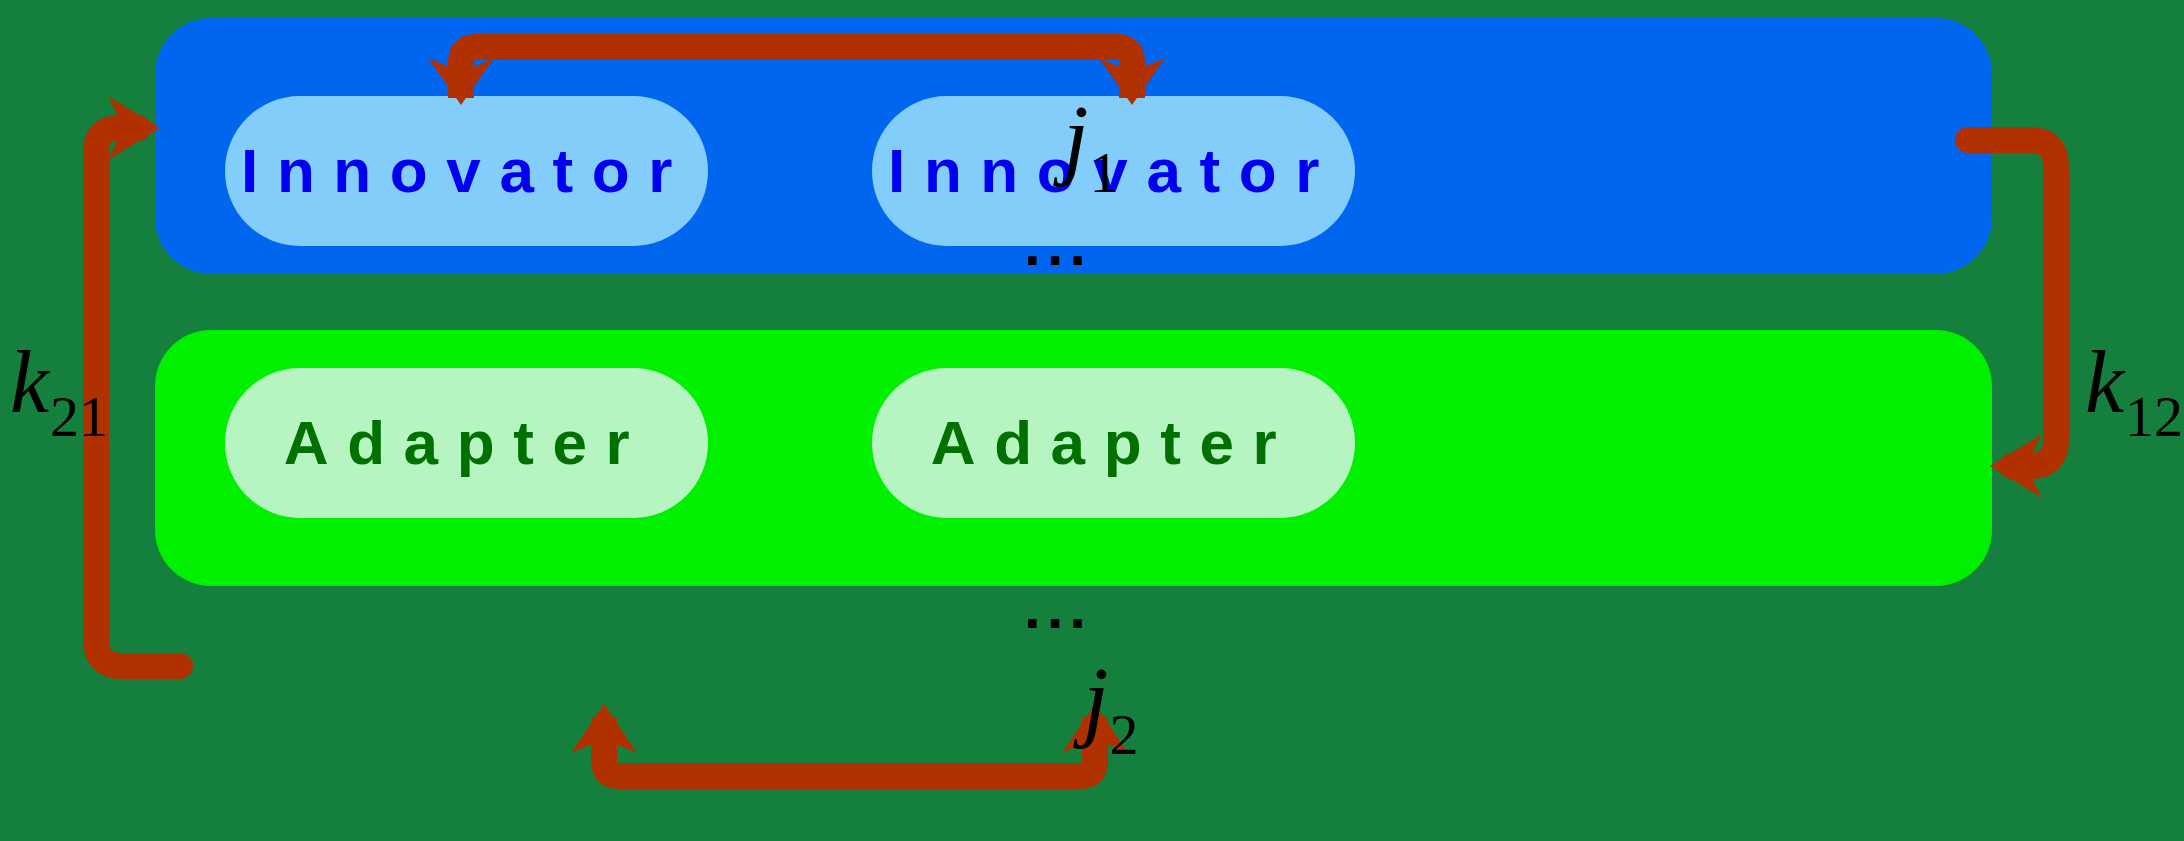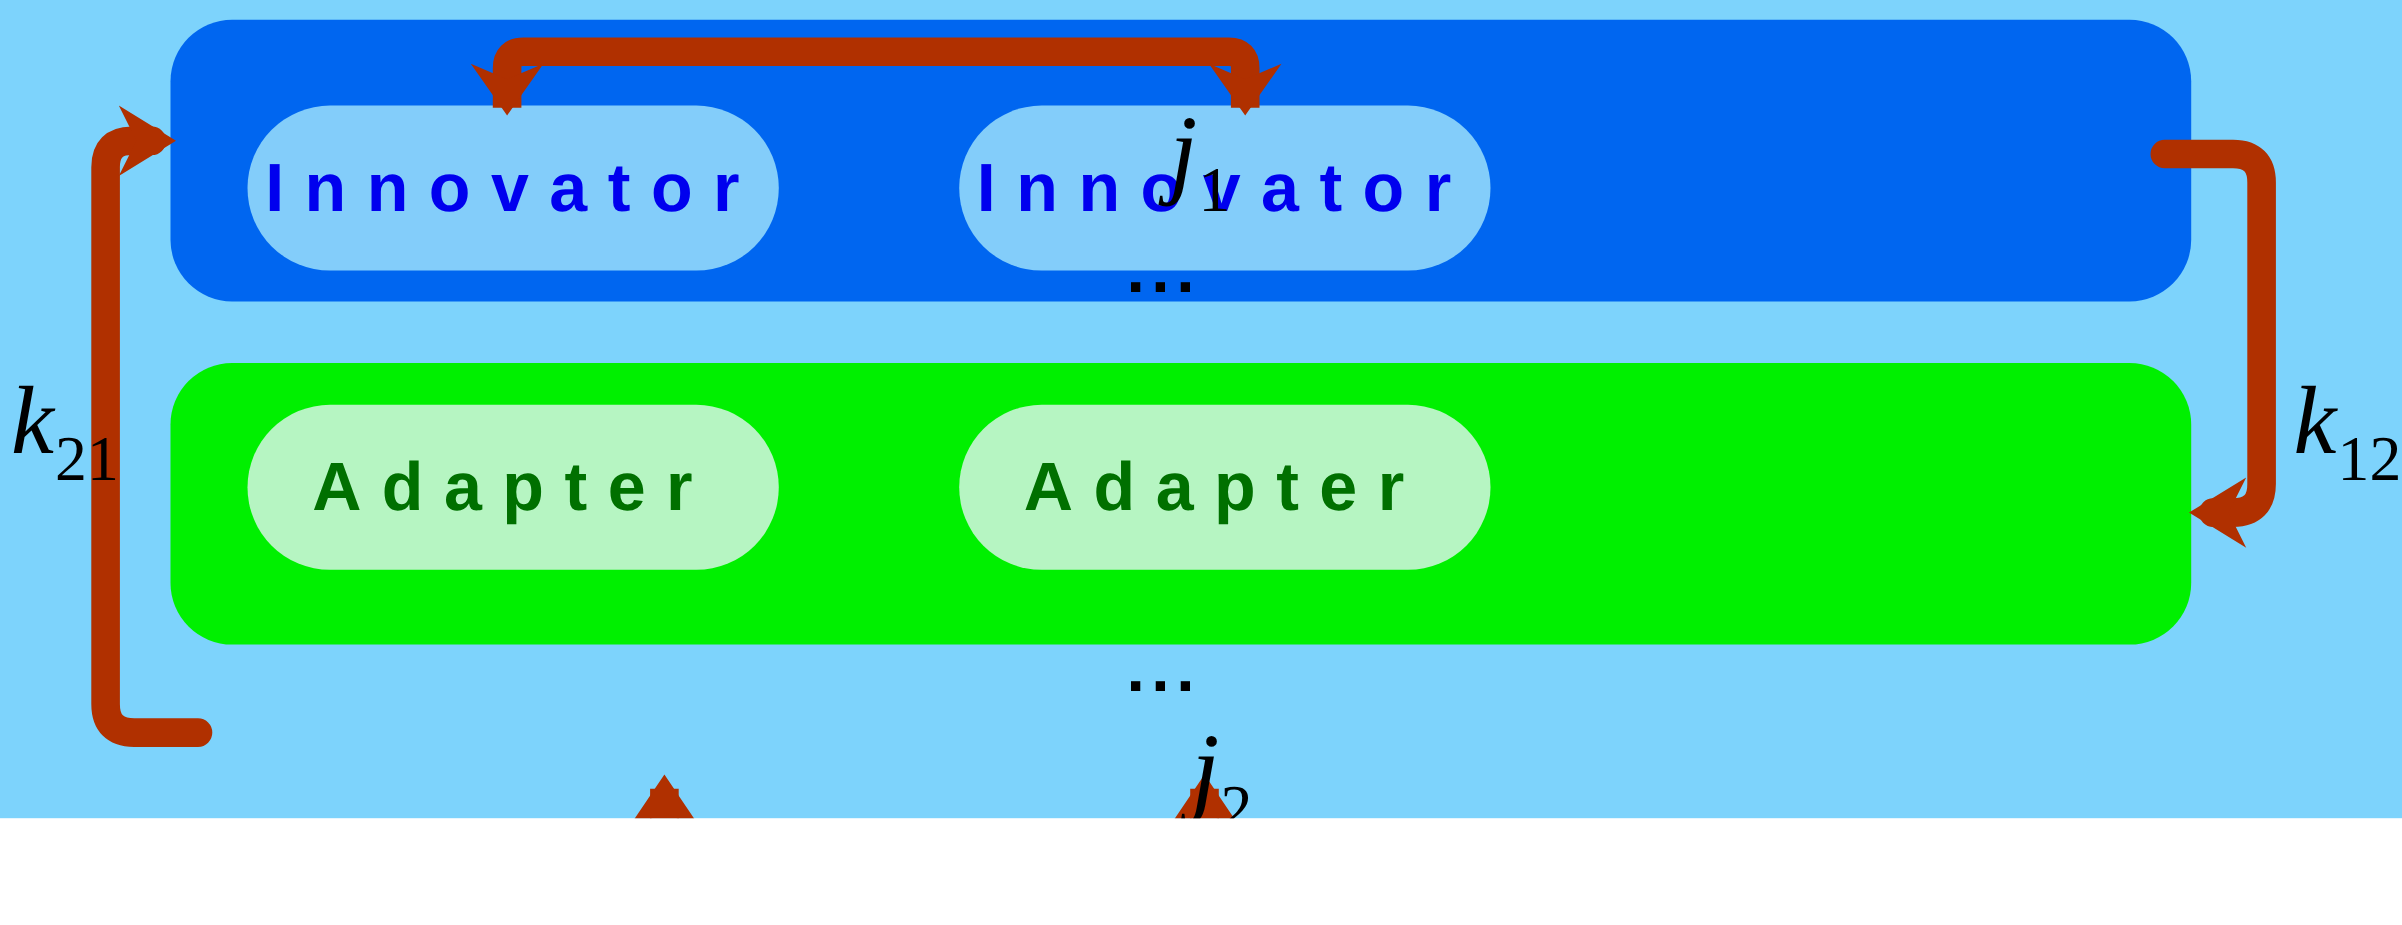--- a/index.html
+++ b/index.html
@@ -6,22 +6,22 @@
     margin: 0;
     padding: 0;
     background: #ffffff;
   }
   body {
     font-family: "Liberation Sans", sans-serif;
   }
   #canvas {
     position: relative;
     width: 2184px;
-    height: 744px;
-    background: #7dd3fc;
+    height: 841px;
+    background: #15803d;
     overflow: hidden;
   }
   #diagram-svg {
     position: absolute;
     left: 0;
     top: 0;
     width: 2184px;
     height: 841px;
   }
   .layer-label {

